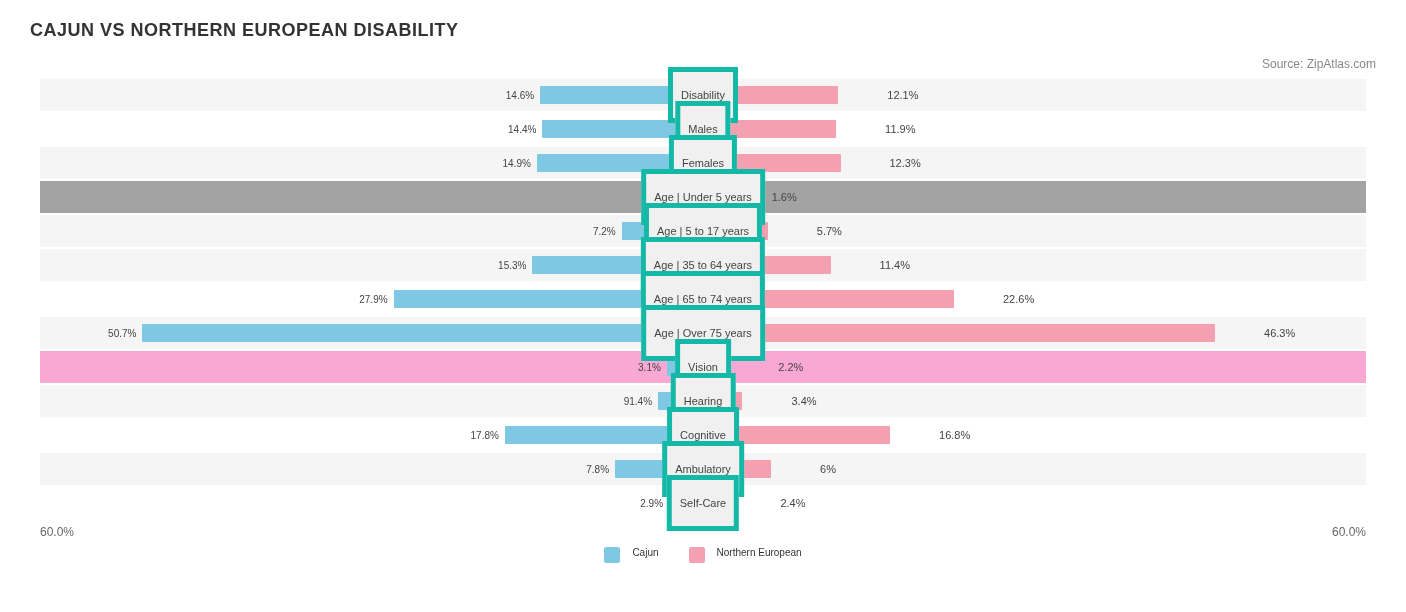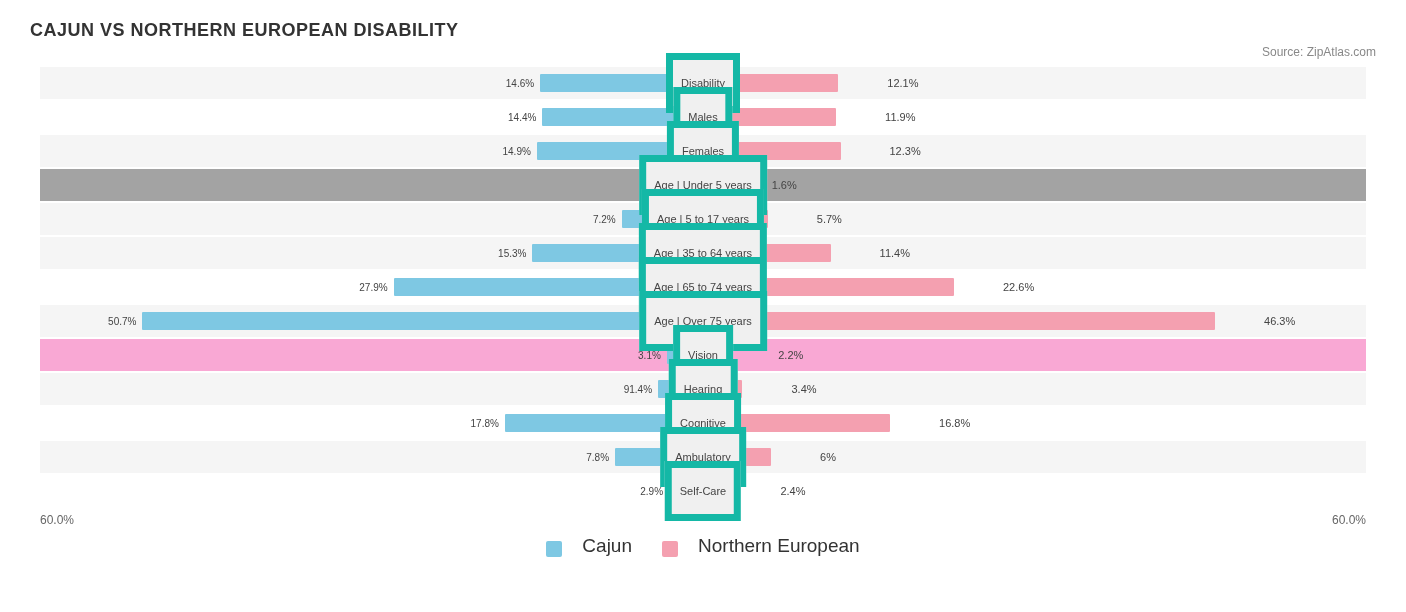--- a/index.html
+++ b/index.html
@@ -7,21 +7,21 @@
       font-family: Arial, sans-serif;
       background: #fff;
       width: 1406px;
       min-height: 612px;
       padding: 20px 30px;
     }
     .chart-title {
       font-size: 18px;
       font-weight: bold;
       color: #333;
-      margin-bottom: 4px;
+      margin-bottom: 16px;
       text-transform: uppercase;
       letter-spacing: 0.5px;
     }
     .source {
       font-size: 12px;
       color: #888;
       text-align: right;
       margin-bottom: 8px;
     }
     .chart-area {
@@ -63,21 +63,21 @@
       width: 50%;
       height: 100%;
       padding-left: 2px;
       gap: 43px;
     }
     .label-center {
       position: absolute;
       left: 50%;
       transform: translateX(-50%);
       background: #f0f0f0;
-      border: 7px solid #14b8a6;
+      border: 5px solid #14b8a6;
       padding: 17px 8px;
       font-size: 11px;
       color: #444;
       white-space: nowrap;
       z-index: 10;
       text-align: left;
     }
     .bar-blue {
       background: #7ec8e3;
       height: 18px;
@@ -117,23 +117,23 @@
       color: #666;
     }
     .legend {
       display: flex;
       justify-content: center;
       gap: 30px;
       margin-top: 8px;
     }
     .legend-item {
       display: flex;
-      align-items: flex-end;
-      gap: 20px;
-      font-size: 19px;
+      align-items: flex-start;
+      gap: 12px;
+      font-size: 10px;
       color: #333;
     }
     .legend-box {
       width: 16px;
       height: 16px;
       border-radius: 2px;
     }
     .chart-wrapper {
       position: relative;
       padding: 0 10px;

